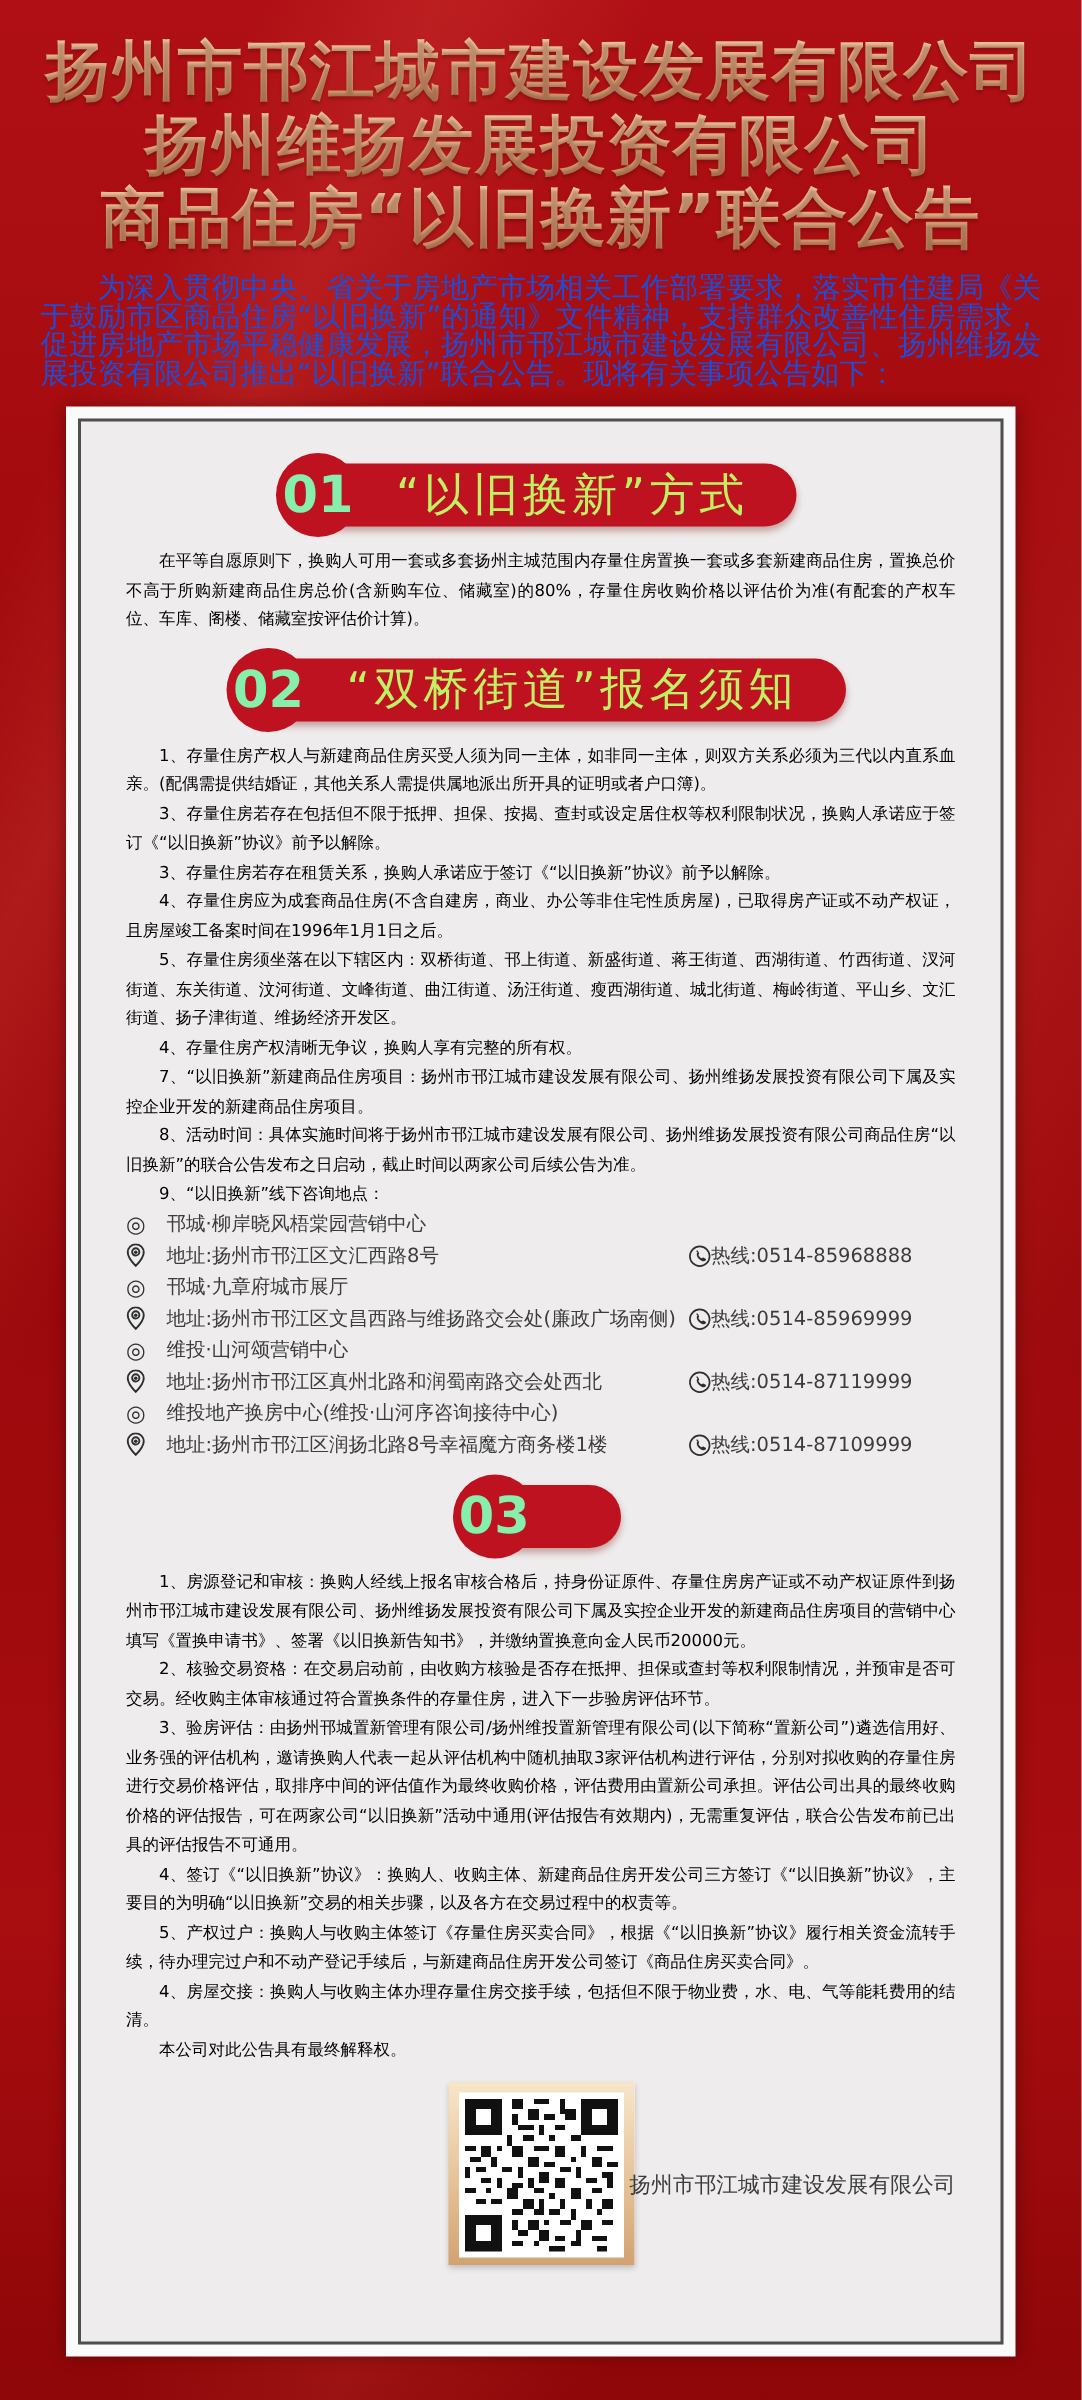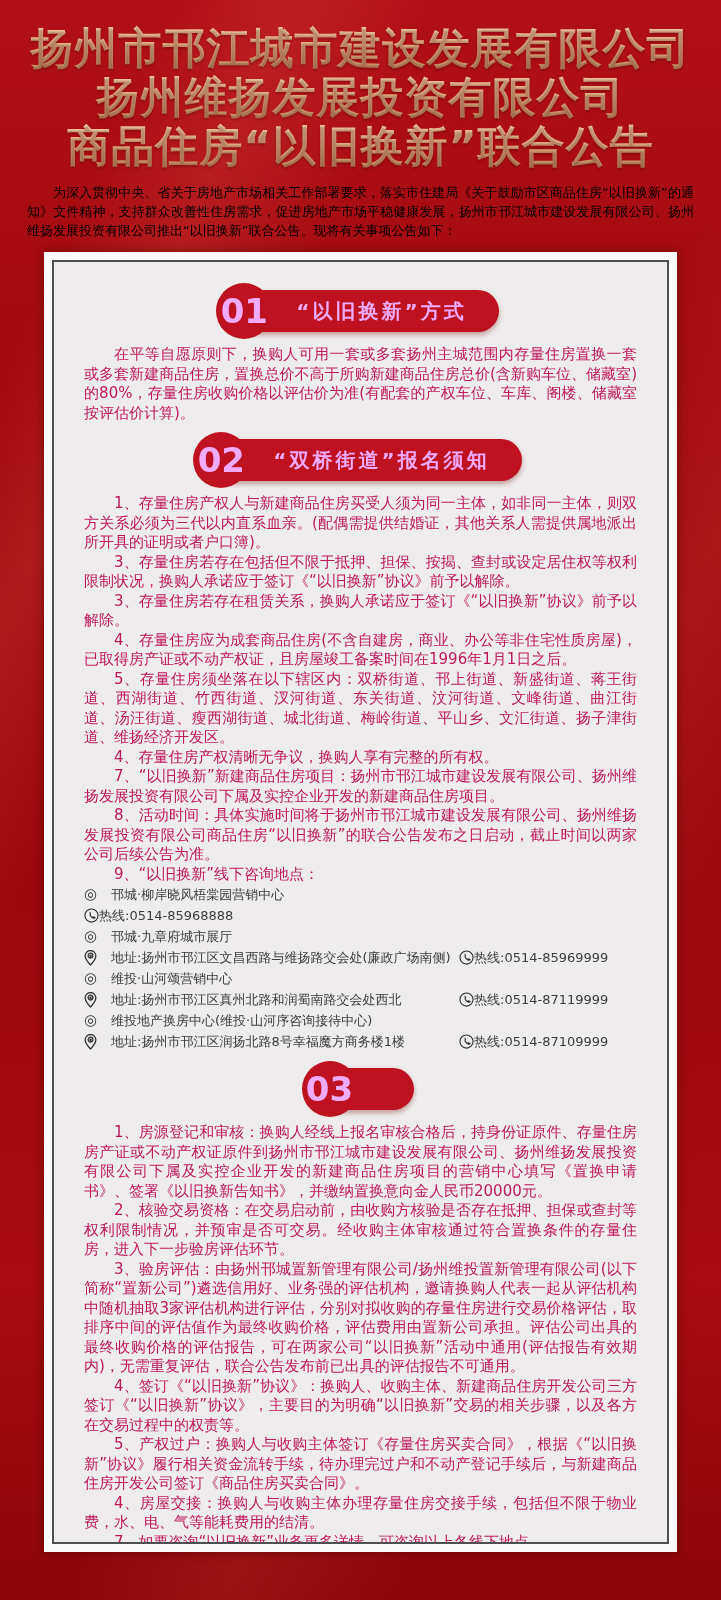--- a/index.html
+++ b/index.html
@@ -15,21 +15,21 @@
   
   .hdr { padding-top:24px; }
   .hdr-line {
     text-align:center; font-size:43px; font-weight:800; line-height:49px;
     letter-spacing:1px; color:#d7a077;
     background:linear-gradient(180deg,#efc9a0 0%,#dfad81 45%,#c08a5e 100%);
     -webkit-background-clip:text; background-clip:text; -webkit-text-fill-color:transparent;
     text-shadow:0 2px 2px rgba(60,0,0,.25);
   }
   .intro {
-    margin:12px 27px 0; color:#000000; font-size:13px; line-height:19px;
+    margin:12px 27px 0; color:#1d4ed8; font-size:19px; line-height:19px;
     text-align:justify; text-indent:2em;
   }
   
   .panel {
     width:633px; height:1300px; margin:12px auto 0;
     background:#fbfafa; padding:8px;
     box-shadow:0 0 10px rgba(0,0,0,.35);
   }
   .panel-inner {
     height:100%; border:2px solid #4f4f4f; background:#eeecec;
@@ -39,26 +39,26 @@
   .sec-head { display:flex; justify-content:center; margin:16px 0 13px; }
   .pill {
     position:relative; background:#bf1220; height:42px; border-radius:26px;
     display:flex; align-items:center; padding:0 32px 0 74px;
     box-shadow:0 3px 5px rgba(120,10,10,.35);
   }
   .num-circle {
     position:absolute; left:-6px; top:-7px; width:56px; height:56px;
     border-radius:50%; background:#bf1220;
     display:flex; align-items:center; justify-content:center;
-    color:#f0abfc; font-size:34px; font-weight:800;
-  }
-  .pill-title { color:#f0abfc; font-size:20px; font-weight:700; letter-spacing:3px; white-space:nowrap; }
+    color:#86efac; font-size:34px; font-weight:800;
+  }
+  .pill-title { color:#bef264; font-size:30px; font-weight:400; letter-spacing:3px; white-space:nowrap; }
   
   .para {
-    font-size:15px; line-height:19.5px; color:#be185d;
+    font-size:11px; line-height:19.5px; color:#000000;
     text-indent:2em; text-align:justify;
   }
   
   .loc-row { display:flex; align-items:center; font-size:13px; color:#3c3c3c; line-height:21px; }
   .loc-icon { width:27px; flex:none; display:flex; align-items:center; color:#2f2f2f; }
   .venue-glyph { font-size:15px; font-weight:700; }
   .loc-left { flex:1; display:flex; align-items:center; min-width:0; }
   .loc-right { flex:none; width:178px; display:flex; align-items:center; gap:0; }
   .loc-text { white-space:nowrap; }
   
@@ -107,20 +107,29 @@
     <p class="para">4、存量住房产权清晰无争议，换购人享有完整的所有权。</p>
     <p class="para">7、“以旧换新”新建商品住房项目：扬州市邗江城市建设发展有限公司、扬州维扬发展投资有限公司下属及实控企业开发的新建商品住房项目。</p>
     <p class="para">8、活动时间：具体实施时间将于扬州市邗江城市建设发展有限公司、扬州维扬发展投资有限公司商品住房“以旧换新”的联合公告发布之日启动，截止时间以两家公司后续公告为准。</p>
     <p class="para">9、“以旧换新”线下咨询地点：</p>
 
     <div class="loc-row">
       <span class="loc-icon venue-glyph">◎</span>
       <span class="loc-text">邗城·柳岸晓风梧棠园营销中心</span>
     </div>
     <div class="loc-row">
+      <span class="loc-left">
+        <span class="loc-icon">
+          <svg class="icon-svg" width="13" height="16" viewBox="0 0 24 30">
+              <path d="M12 1C6.5 1 2 5.4 2 11c0 7 10 17 10 17s10-10 10-17c0-5.6-4.5-10-10-10zm0 14a4.5 4.5 0 1 1 0-9 4.5 4.5 0 0 1 0 9z" fill="none" stroke="#2f2f2f" stroke-width="2.4"></path>
+              <circle cx="12" cy="10.8" r="2.2" fill="#2f2f2f"></circle>
+            </svg>
+        </span>
+        <span class="loc-text">地址:扬州市邗江区文汇西路8号</span>
+      </span>
       <span class="loc-right">
         <span>
           <svg class="icon-svg" width="15" height="15" viewBox="0 0 24 24">
               <circle cx="12" cy="12" r="10.5" fill="none" stroke="#2f2f2f" stroke-width="1.8"></circle>
               <path d="M8.2 6.5c.8-.8 1.8-.6 2.2.3l.8 1.7c.3.7 0 1.3-.6 1.8 0 0 .3 1.3 1.4 2.4 1.1 1.1 2.4 1.4 2.4 1.4.5-.6 1.1-.9 1.8-.6l1.7.8c.9.4 1.1 1.4.3 2.2-1.2 1.2-3.8 1.4-6.9-1.7-3-3-2.9-5.7-1.7-6.9z" fill="#2f2f2f"></path>
             </svg>
         </span>
         <span class="loc-text">热线:0514-85968888</span>
       </span>
     </div>
@@ -204,21 +213,20 @@
       <div class="pill">
         <div class="num-circle">03</div>
       </div>
     </div>
     <p class="para">1、房源登记和审核：换购人经线上报名审核合格后，持身份证原件、存量住房房产证或不动产权证原件到扬州市邗江城市建设发展有限公司、扬州维扬发展投资有限公司下属及实控企业开发的新建商品住房项目的营销中心填写《置换申请书》、签署《以旧换新告知书》，并缴纳置换意向金人民币20000元。</p>
     <p class="para">2、核验交易资格：在交易启动前，由收购方核验是否存在抵押、担保或查封等权利限制情况，并预审是否可交易。经收购主体审核通过符合置换条件的存量住房，进入下一步验房评估环节。</p>
     <p class="para">3、验房评估：由扬州邗城置新管理有限公司/扬州维投置新管理有限公司(以下简称“置新公司”)遴选信用好、业务强的评估机构，邀请换购人代表一起从评估机构中随机抽取3家评估机构进行评估，分别对拟收购的存量住房进行交易价格评估，取排序中间的评估值作为最终收购价格，评估费用由置新公司承担。评估公司出具的最终收购价格的评估报告，可在两家公司“以旧换新”活动中通用(评估报告有效期内)，无需重复评估，联合公告发布前已出具的评估报告不可通用。</p>
     <p class="para">4、签订《“以旧换新”协议》：换购人、收购主体、新建商品住房开发公司三方签订《“以旧换新”协议》，主要目的为明确“以旧换新”交易的相关步骤，以及各方在交易过程中的权责等。</p>
     <p class="para">5、产权过户：换购人与收购主体签订《存量住房买卖合同》，根据《“以旧换新”协议》履行相关资金流转手续，待办理完过户和不动产登记手续后，与新建商品住房开发公司签订《商品住房买卖合同》。</p>
     <p class="para">4、房屋交接：换购人与收购主体办理存量住房交接手续，包括但不限于物业费，水、电、气等能耗费用的结清。</p>
-    <p class="para">7、如要咨询“以旧换新”业务更多详情，可咨询以上各线下地点。</p>
     <p class="para">本公司对此公告具有最终解释权。</p>
 
     <div class="footer">
       <div class="qr-box">
         <div class="qr-white">
           <svg width="102" height="102" viewBox="0 0 29 29" shape-rendering="crispEdges">
             <rect width="29" height="29" fill="#ffffff"></rect>
             <g fill="#111111">
               <path d="M0 0h7v7h-7z M2 2h3v3h-3z" fill-rule="evenodd"></path>
               <path d="M22 0h7v7h-7z M24 2h3v3h-3z" fill-rule="evenodd"></path>

